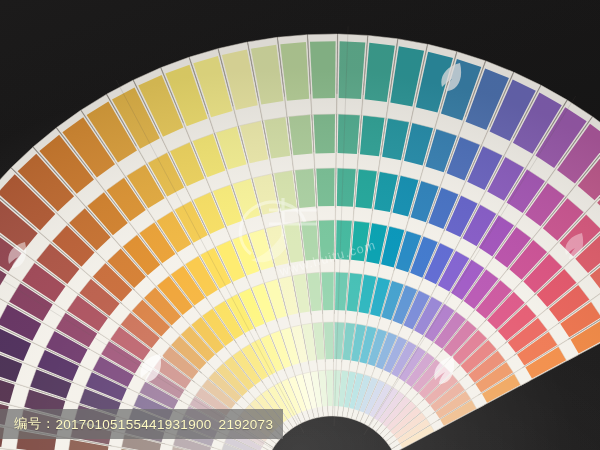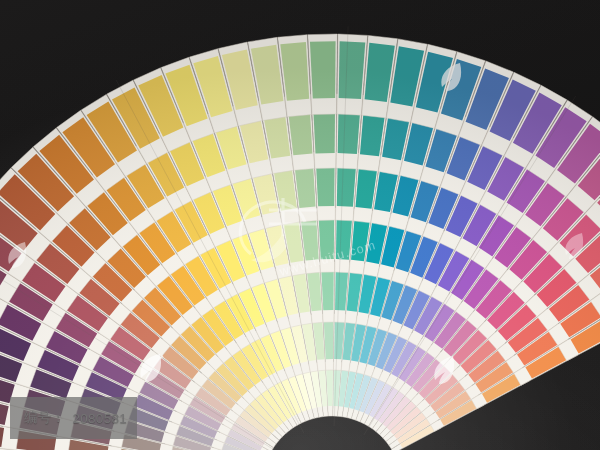--- a/index.html
+++ b/index.html
@@ -37,26 +37,26 @@
   }
   .wm-small-1{left:130px;top:345px;width:44px;height:44px;opacity:.78;}
   .wm-small-2{left:432px;top:56px;width:40px;height:40px;opacity:.85;}
   .wm-small-3{left:424px;top:348px;width:42px;height:42px;opacity:.75;}
   .wm-small-4{left:0px;top:236px;width:36px;height:36px;opacity:.6;}
   .wm-small-5{left:556px;top:226px;width:38px;height:38px;opacity:.5;}
 
   
   #caption{
     position:absolute;
-    left:10px;bottom:11px;
-    height:42px;
+    left:0;bottom:11px;
+    height:30px;
     padding:0 10px 0 14px;
     display:flex;align-items:center;
     background:rgba(110,110,110,0.72);
-    color:#737373;
+    color:#fef9c3;
     font-size:13.5px;
     letter-spacing:.3px;
     white-space:nowrap;
     text-shadow:0 1px 1px rgba(0,0,0,.25);
   }
   #caption .cap-seg{margin:0;}
   #caption .cap-gap{display:inline-block;width:7px;}
 </style>
 </head>
 <body>
@@ -1126,17 +1126,18 @@
     </svg>
   </div>
   <div class="wm wm-small-5">
     <svg viewBox="0 0 38 38" xmlns="http://www.w3.org/2000/svg">
       <path d="M26 7 C13 10, 7 20, 10 29 C13 26, 15 24, 19 22 C15 27, 13 30, 13 33 C23 33, 30 23, 26 7 Z" fill="#ffffff" fill-opacity="0.75"></path>
     </svg>
   </div>
 
   <div id="caption">
     <span class="cap-seg">编号：</span>
+      <span class="cap-seg">20170105155441931900</span>
       <span class="cap-gap"></span>
-      <span class="cap-seg">2080581</span>
+      <span class="cap-seg">2192073</span>
   </div>
 
 </div>
 
 </body></html>

